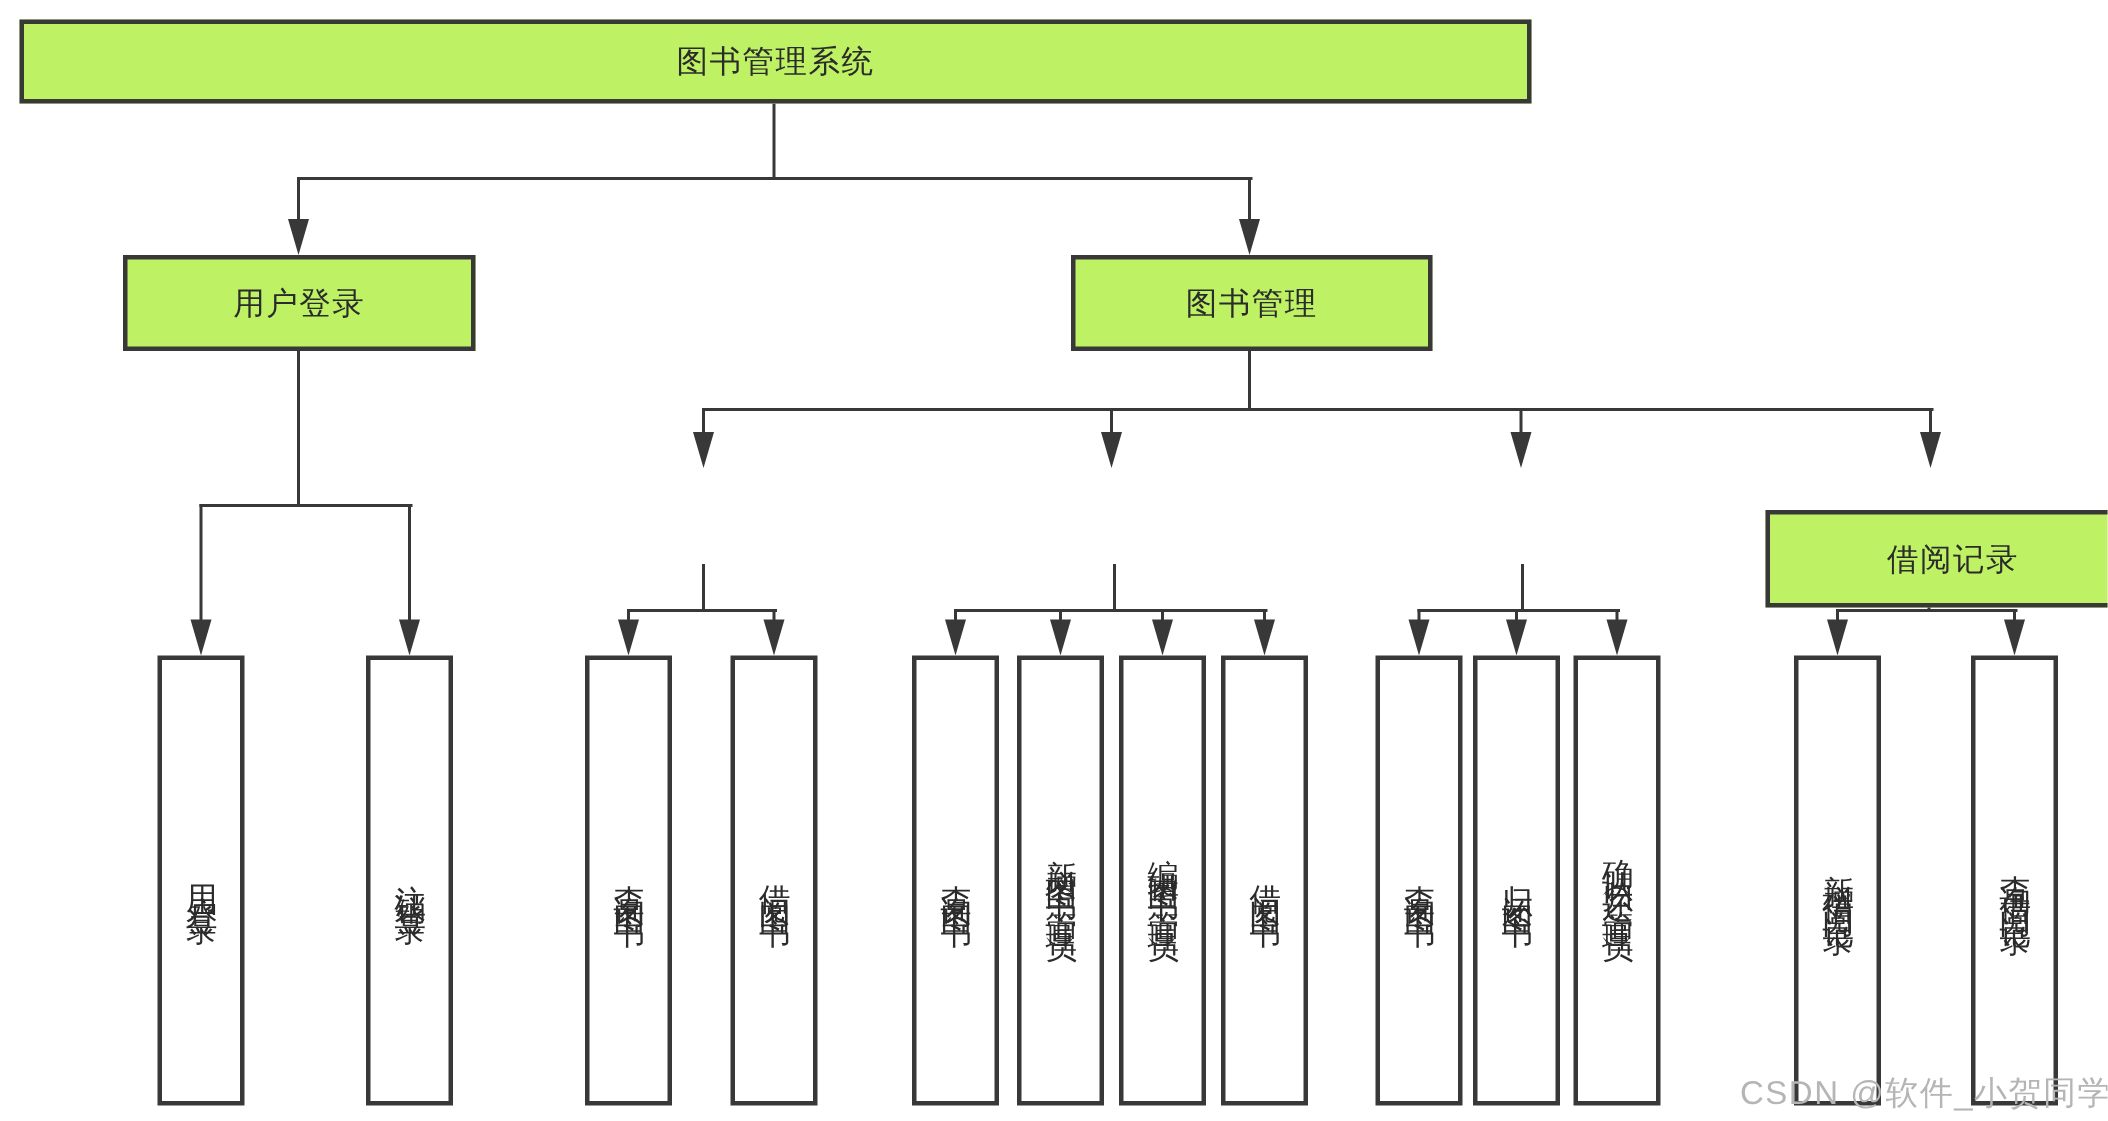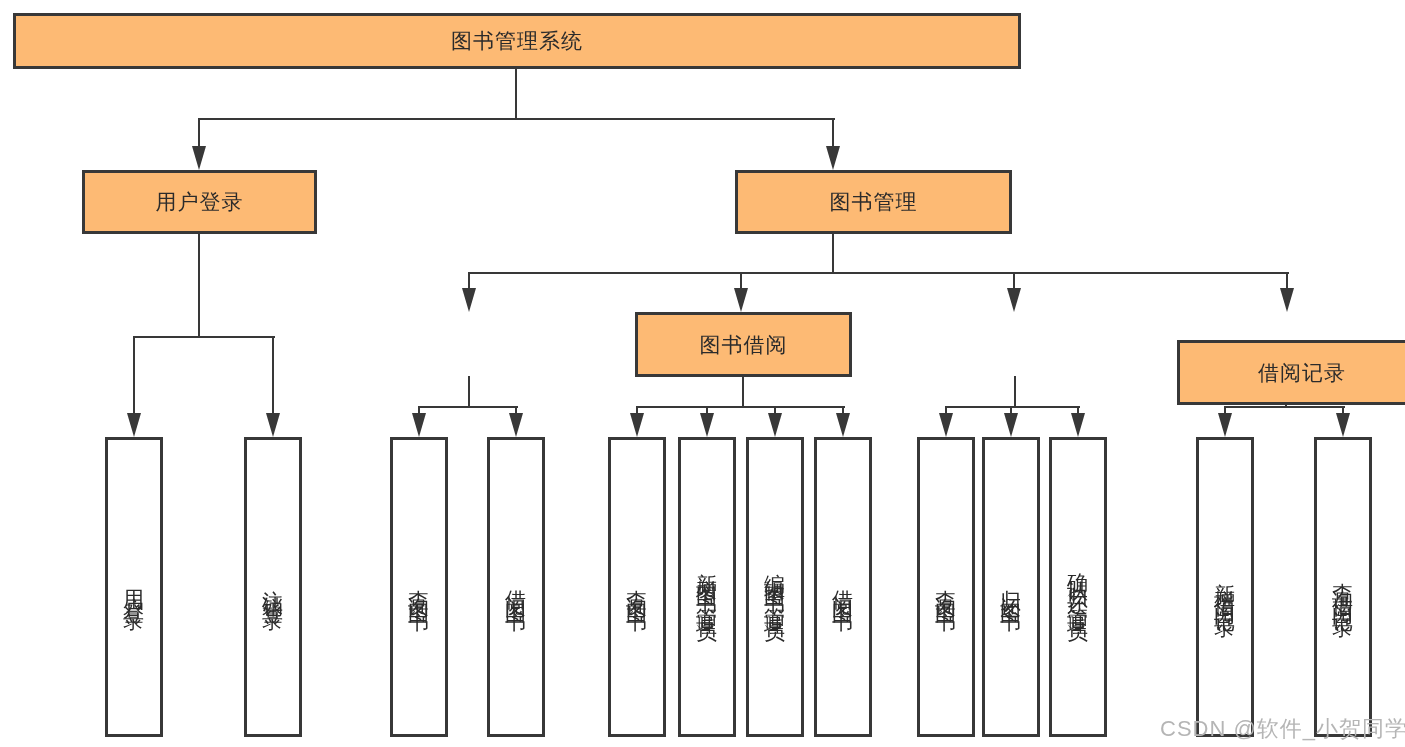--- a/index.html
+++ b/index.html
@@ -14,21 +14,21 @@
   }
   .canvas{position:absolute;left:0;top:0;width:1405px;height:747px;}
   
   .vl{position:absolute;width:2px;background:var(--line);}
   .hl{position:absolute;height:2px;background:var(--line);}
   
   .ar{position:absolute;width:0;height:0;
       border-left:7px solid transparent;border-right:7px solid transparent;
       border-top:24px solid var(--line);}
   
-  .node{position:absolute;background:#fdba74;border:3px solid var(--line);
+  .node{position:absolute;background:#bef264;border:3px solid var(--line);
         box-sizing:border-box;display:flex;align-items:center;justify-content:center;
         font-size:21px;letter-spacing:1px;z-index:2;}
   
   .leaf{position:absolute;top:437px;width:58px;height:300px;background:#ffffff;
         border:3px solid var(--line);box-sizing:border-box;
         display:flex;align-items:center;justify-content:center;z-index:2;}
   .vtext{writing-mode:vertical-rl;text-orientation:mixed;
          font-size:21px;letter-spacing:7px;line-height:1;white-space:nowrap;}
   .watermark{position:absolute;left:1160px;top:714px;font-size:22px;
              color:#b5b5b5;letter-spacing:1px;z-index:6;white-space:nowrap;}
@@ -93,23 +93,22 @@
   <div class="ar" style="left:836px;top:413px;"></div>
   <div class="ar" style="left:939px;top:413px;"></div>
   <div class="ar" style="left:1004px;top:413px;"></div>
   <div class="ar" style="left:1071px;top:413px;"></div>
   <div class="ar" style="left:1218px;top:413px;"></div>
   <div class="ar" style="left:1336px;top:413px;"></div>
 
   <div class="node" style="left:13px;top:13px;width:1008px;height:56px;">图书管理系统</div>
 
   <div class="node" style="left:82px;top:170px;width:235px;height:64px;">用户登录</div>
-  <div class="node" style="left:714px;top:170px;width:277px;height:64px;margin-left:21px;">图书管理</div>
+  <div class="node" style="left:714px;top:170px;width:241px;height:64px;">图书管理</div>
 
-  <div class="node" style="left:635px;top:312px;width:217px;height:65px;">图书借阅</div>
   <div class="node" style="left:1177px;top:312px;width:250px;height:65px;margin-top:28px;">借阅记录</div>
 
   <div class="leaf" style="left:105px;">
     <span class="vtext">用户登录</span>
   </div>
   <div class="leaf" style="left:244px;">
     <span class="vtext">注销登录</span>
   </div>
 
   <div class="leaf" style="left:390px;">

